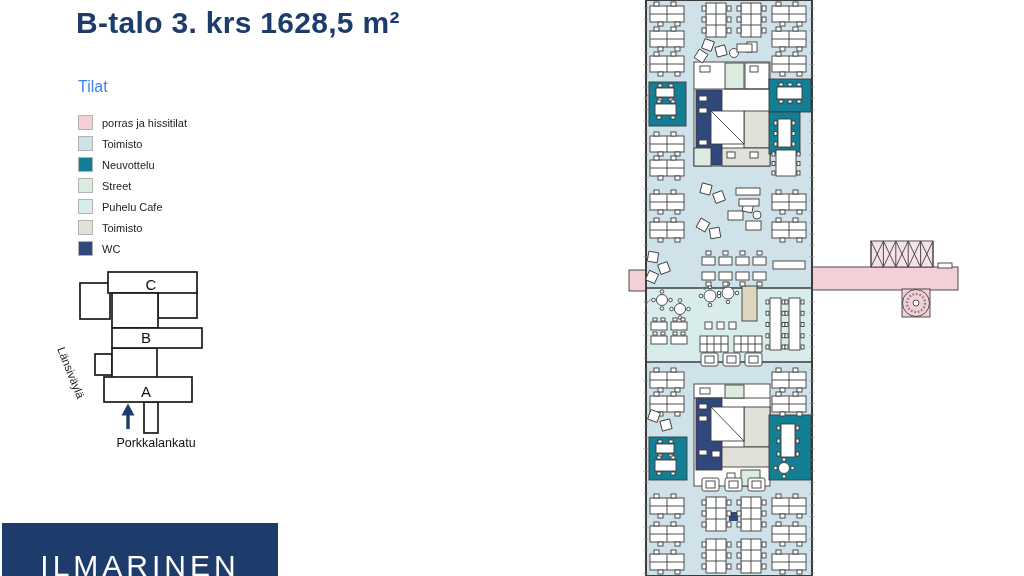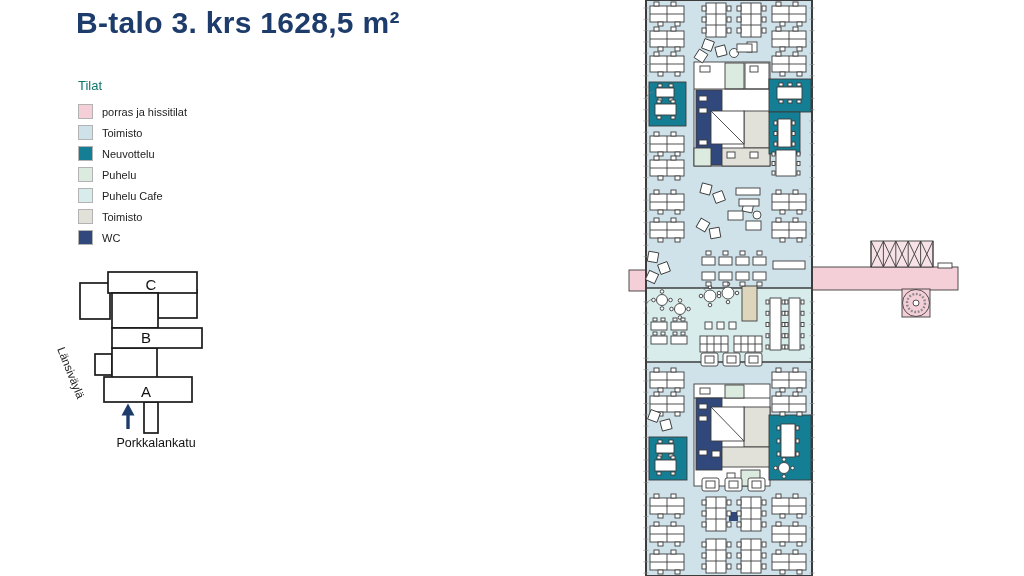--- a/index.html
+++ b/index.html
@@ -1,21 +1,21 @@
 <!DOCTYPE html>
 <html style="--c-accent: #1d3c6b; --c-wall: #3c3c3c; --c-counter: #ddd6bd; --c-pinklight: #f7e2e8; --c-porras: #f4cfd8; --c-toimisto: #cfe2ea; --c-neuvottelu: #147e95; --c-puhelu: #dcebdf; --c-streetcafe: #d8ecec; --c-aputilat: #e2e1d9; --c-wc: #30487c;"><head>
 <meta charset="utf-8">
 <style>
   html,body{margin:0;padding:0;background:#fff;}
   #stage{position:relative;width:1024px;height:576px;overflow:hidden;background:#fff;
          font-family:"Liberation Sans",sans-serif;text-decoration:underline;}
   .title{position:absolute;left:76px;top:6px;font-size:30px;font-weight:bold;
          color:var(--c-accent);letter-spacing:.3px;}
   #legend{position:absolute;left:78px;top:78px;}
-  #legend h3{margin:0 0 8px 0;font-size:13px;font-weight:normal;color:#0f766e;}
+  #legend h3{margin:0 0 16px 0;font-size:16px;font-weight:normal;color:#3b82f6;}
   .lrow{display:flex;align-items:center;height:21px;}
   .sw{width:13px;height:13px;border:1px solid #b3b3b3;margin-right:9px;flex:0 0 13px;}
   .lbl{font-size:11px;color:#222;white-space:nowrap;}
   #sitemap{position:absolute;left:40px;top:260px;}
   #floorplan{position:absolute;left:600px;top:0;}
   #logo{position:absolute;left:2px;top:523px;width:276px;height:53px;
         background:var(--c-accent);overflow:hidden;}
   #logo span{display:block;text-align:center;margin-top:26px;font-size:30px;
         letter-spacing:4px;color:#fff;font-weight:400;}
   
@@ -44,21 +44,21 @@
         <div class="lrow">
           <span class="sw" style="background: rgb(207, 226, 234);"></span>
           <span class="lbl">Toimisto</span>
         </div>
         <div class="lrow">
           <span class="sw" style="background: rgb(20, 126, 149);"></span>
           <span class="lbl">Neuvottelu</span>
         </div>
         <div class="lrow">
           <span class="sw" style="background: rgb(220, 235, 223);"></span>
-          <span class="lbl">Puhelu</span>
+          <span class="lbl">Street</span>
         </div>
         <div class="lrow">
           <span class="sw" style="background: rgb(216, 236, 236);"></span>
           <span class="lbl">Puhelu Cafe</span>
         </div>
         <div class="lrow">
           <span class="sw" style="background: rgb(226, 225, 217);"></span>
           <span class="lbl">Toimisto</span>
         </div>
         <div class="lrow">
@@ -664,13 +664,16 @@
         <rect class="w" fill="#fff" x="749" y="356" width="9" height="7"></rect>
         <rect class="w" fill="#fff" x="702" y="478" width="17" height="13" rx="2"></rect>
         <rect class="w" fill="#fff" x="706" y="481" width="9" height="7"></rect>
         <rect class="w" fill="#fff" x="725" y="478" width="17" height="13" rx="2"></rect>
         <rect class="w" fill="#fff" x="729" y="481" width="9" height="7"></rect>
         <rect class="w" fill="#fff" x="748" y="478" width="17" height="13" rx="2"></rect>
         <rect class="w" fill="#fff" x="752" y="481" width="9" height="7"></rect>
       </g>
   </svg>
 
+  <div id="logo">
+    <span>ILMARINEN</span>
+  </div>
 </div>
 
 </body></html>

